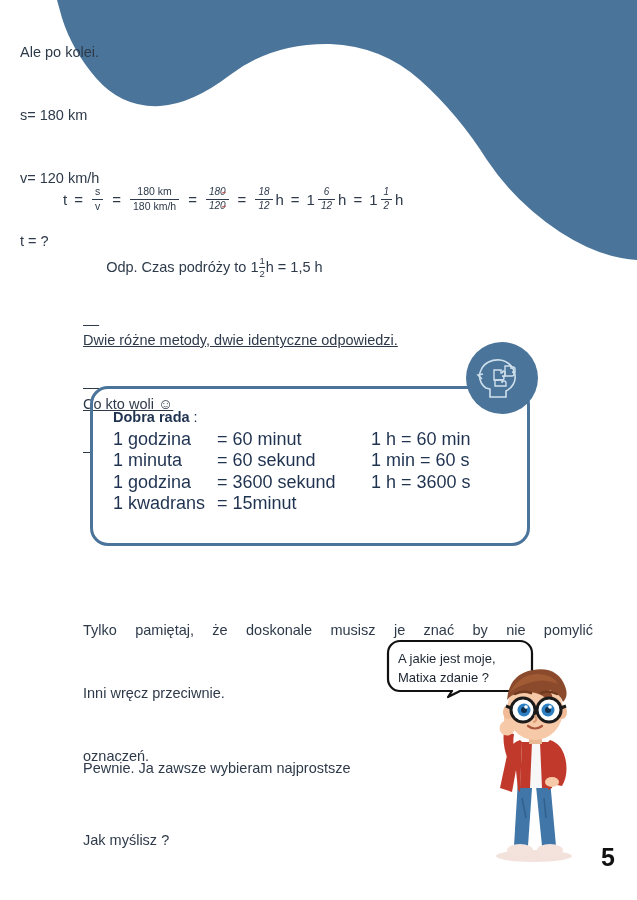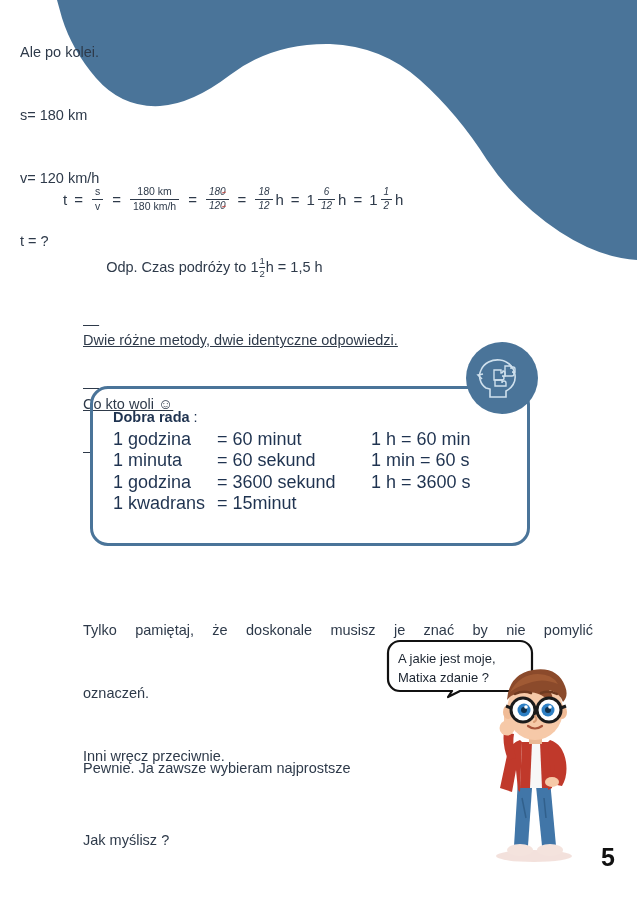--- a/index.html
+++ b/index.html
@@ -327,22 +327,22 @@
                a2 2 0 0 1 -2 2 h-8 z" fill="none" stroke="#cfe0ed" stroke-width="1.4"></path>
       <path d="M39 24 h6 v3 a2 2 0 0 1 2 -2 a2 2 0 0 1 2 2 v3 h-3 a2 2 0 0 1 2 2
                a2 2 0 0 1 -2 2 h-7 z" fill="none" stroke="#cfe0ed" stroke-width="1.4"></path>
       <path d="M29 38 h7 v3 a2 2 0 0 1 2 -2 a2 2 0 0 1 2 2 v3 h-11 z" fill="none" stroke="#cfe0ed" stroke-width="1.4"></path>
       <circle cx="36" cy="36" r="28" fill="none" stroke="none"></circle>
     </svg>
   </div>
 
   <div class="block note">
     <div class="just">Tylko pamiętaj, że doskonale musisz je znać by nie pomylić</div>
+    <div>Inni wręcz przeciwnie.</div>
     <div>oznaczeń.</div>
-    <div>Inni wręcz przeciwnie.</div>
   </div>
 
   <div class="bubble">
     <svg width="148" height="60" viewBox="0 0 148 60">
       <path d="M14 2 H134 A12 12 0 0 1 146 14 V40 A12 12 0 0 1 134 52
                H74 L62 58 L66 52 H14 A12 12 0 0 1 2 40 V14 A12 12 0 0 1 14 2 Z" fill="#ffffff" stroke="#111111" stroke-width="2.2" stroke-linejoin="round"></path>
     </svg>
     <div class="bubble-text">
       <div>A jakie jest moje,</div>
       <div>Matixa zdanie ?</div>

